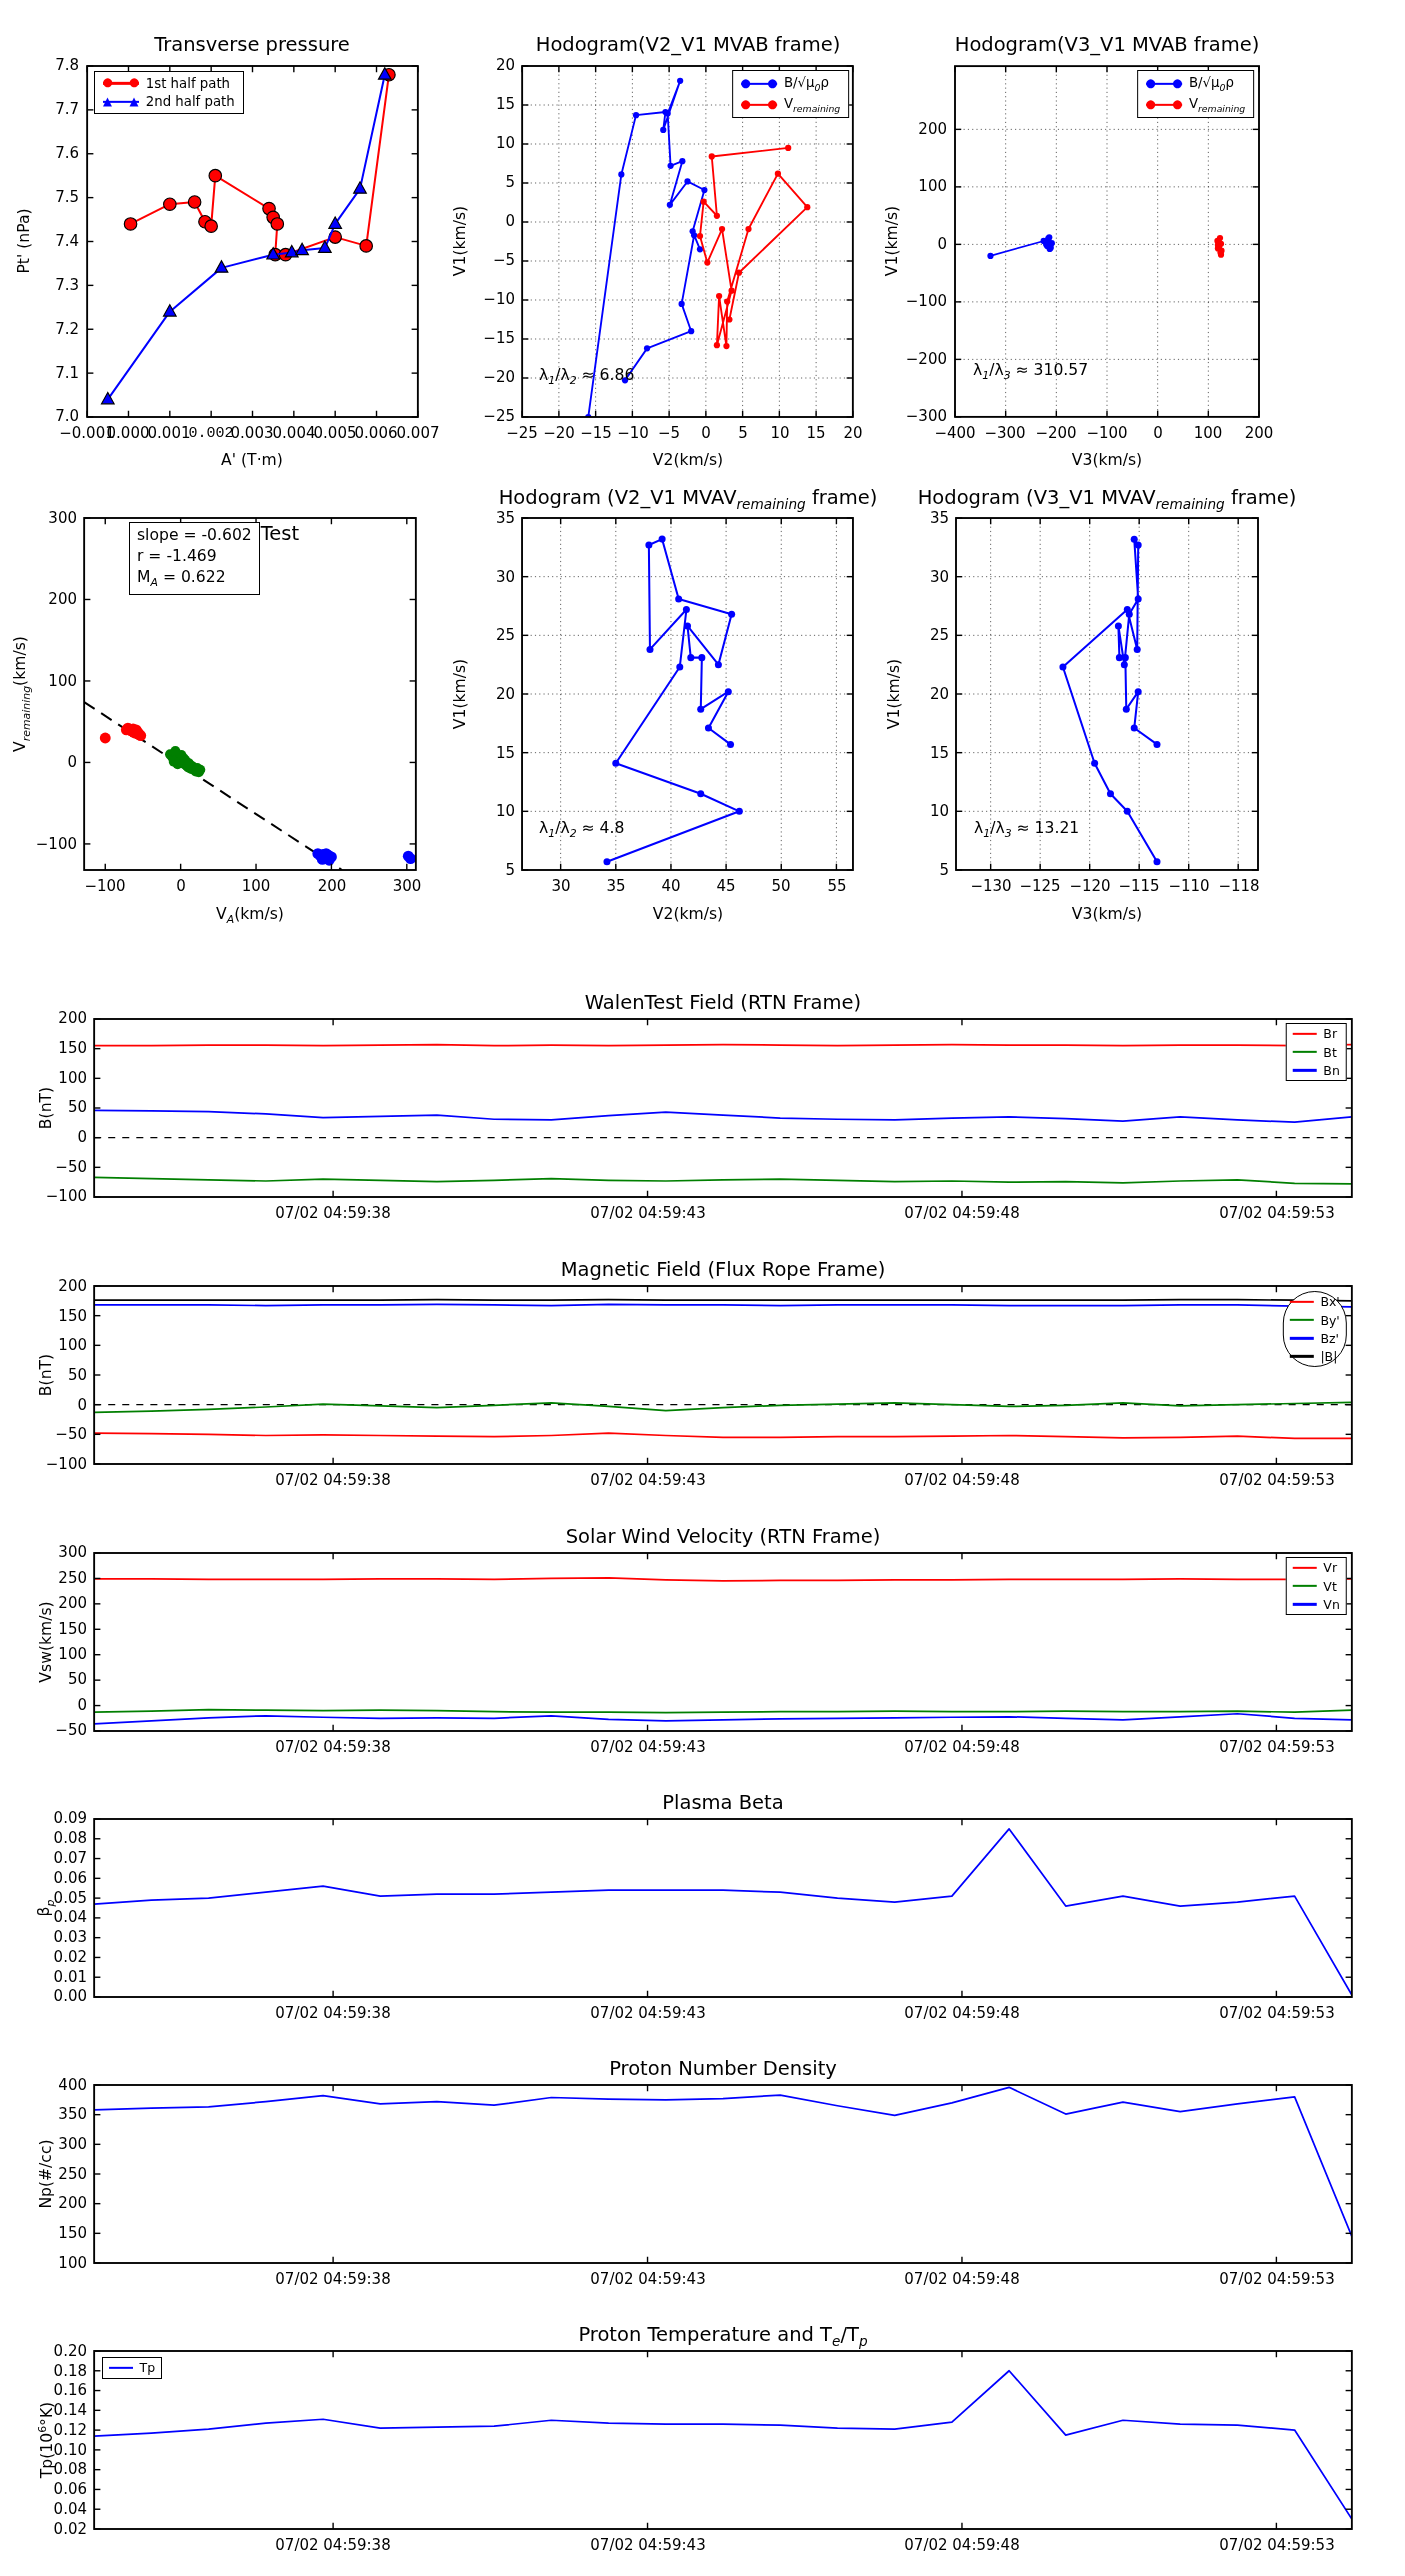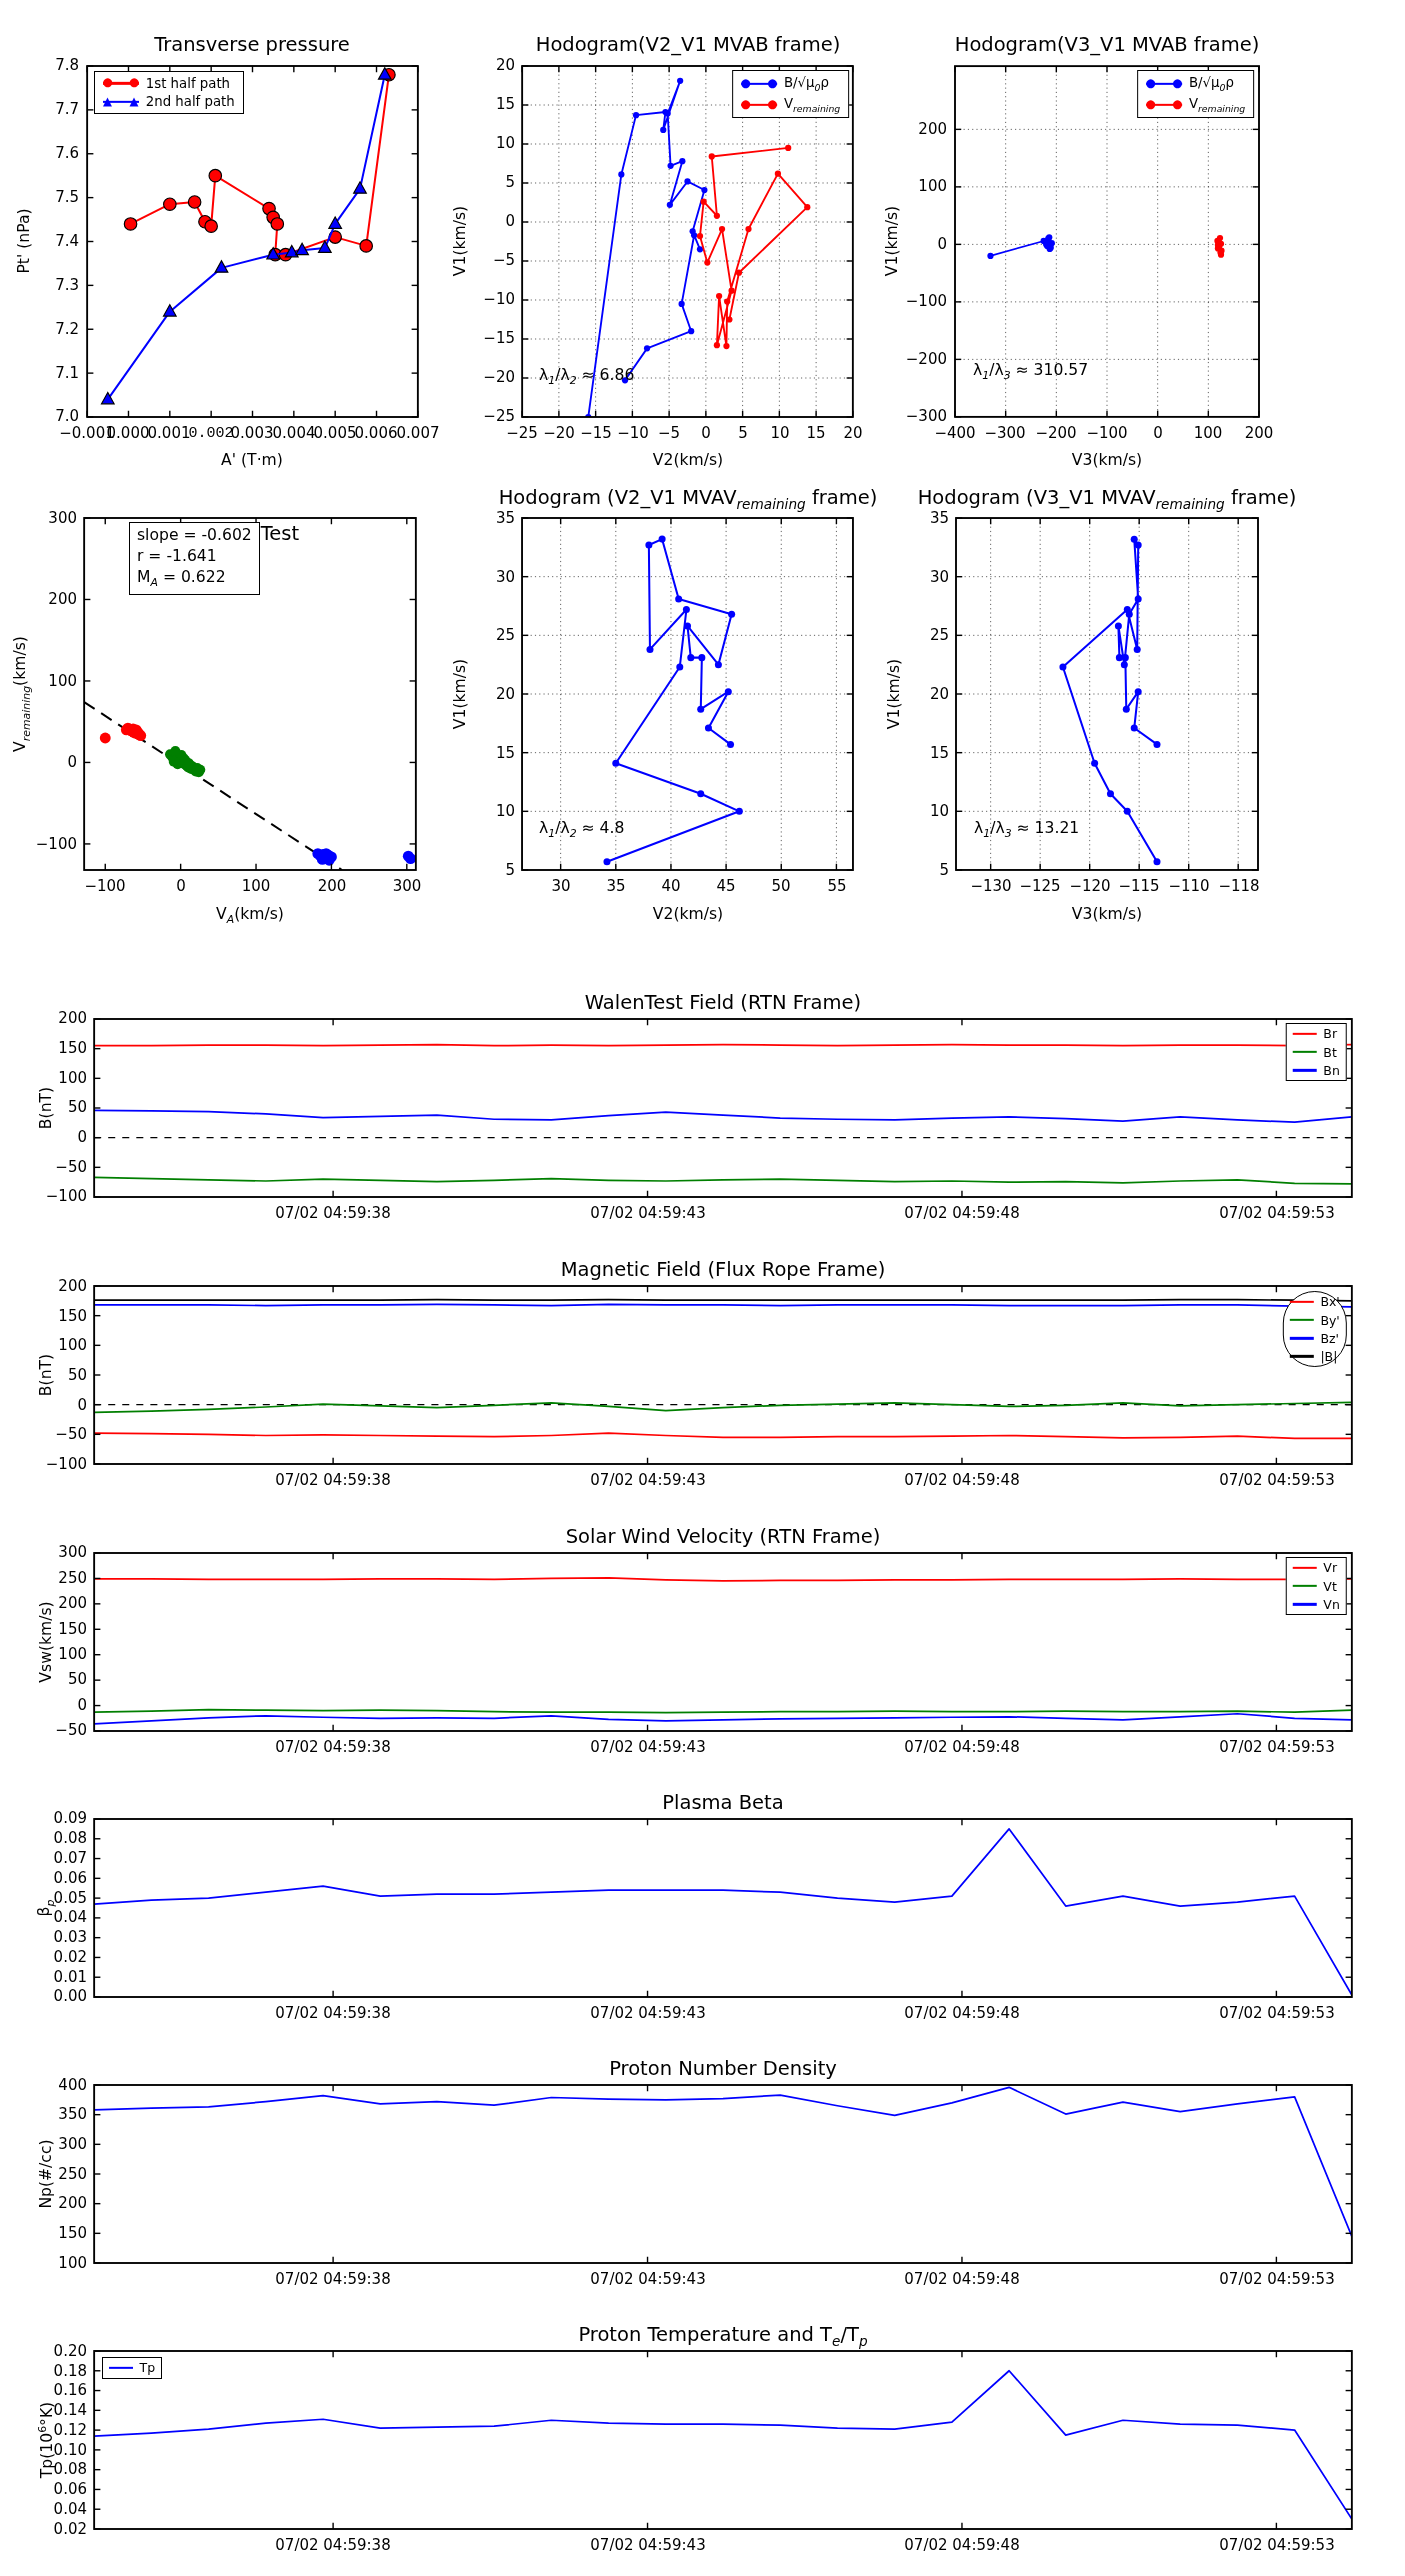--- a/index.html
+++ b/index.html
@@ -491,21 +491,21 @@
     <div class="abs tick xtick" style="left: 256px; top: 877px;">100</div>
     <div class="abs tick xtick" style="left: 332px; top: 877px;">200</div>
     <div class="abs tick xtick" style="left: 407px; top: 877px;">300</div>
     <div class="abs tick ytick" style="left: -17px; top: 835px;">−100</div>
     <div class="abs tick ytick" style="left: -17px; top: 753px;">0</div>
     <div class="abs tick ytick" style="left: -17px; top: 672px;">100</div>
     <div class="abs tick ytick" style="left: -17px; top: 590px;">200</div>
     <div class="abs tick ytick" style="left: -17px; top: 509px;">300</div>
     <div class="abs statsbox" style="left: 89px; top: 522px; margin-left: 40px;">
       <div>slope = -0.602</div>
-      <div>r = -1.641</div>
+      <div>r = -1.469</div>
       <div>M<sub>A</sub> = 0.622</div>
     </div>
     <svg width="331" height="352" style="position: absolute; left: 522px; top: 518px; overflow: visible;" viewBox="0 0 424 451">
       <defs>
         <clipPath id="cp-hodogram_v2v1_mvav">
           <rect x="0" y="0" width="424" height="451"></rect>
         </clipPath>
       </defs>
       <line x1="49.46666666666667" y1="0" x2="49.46666666666667" y2="451" class="grid"></line>
       <line x1="120.13333333333333" y1="0" x2="120.13333333333333" y2="451" class="grid"></line>

